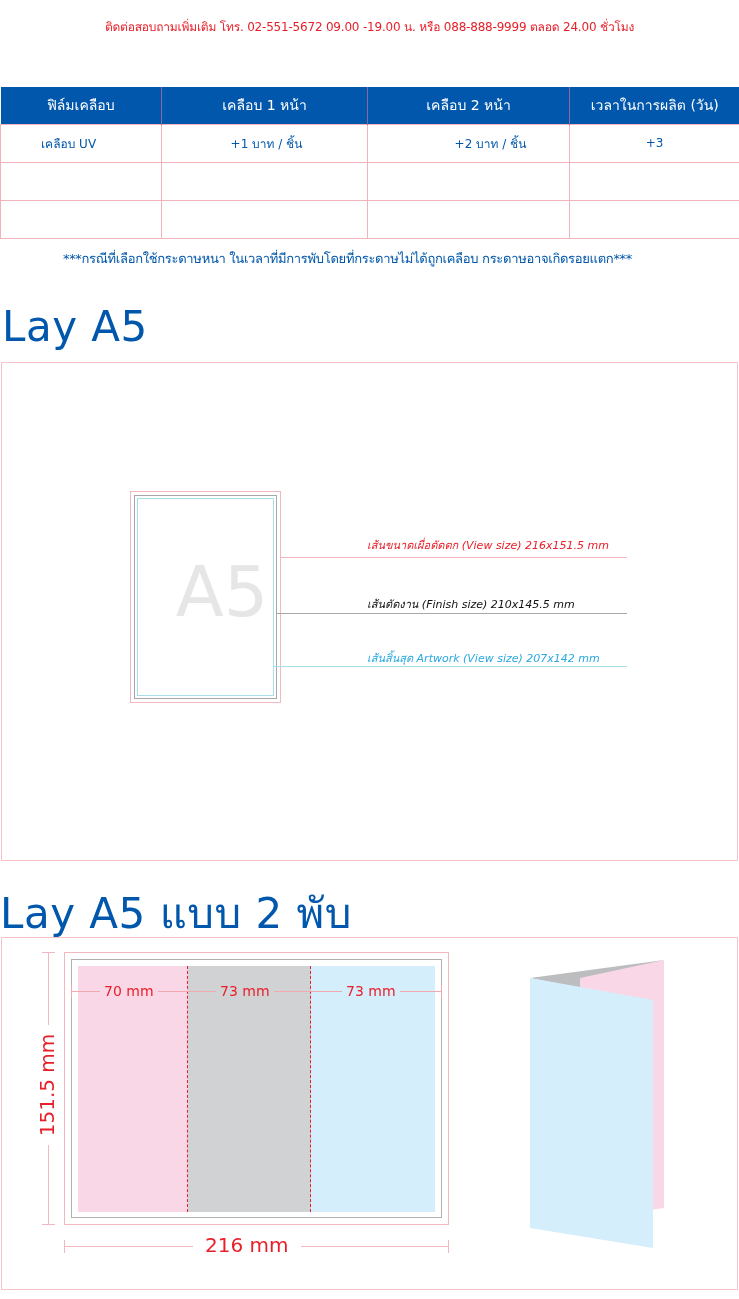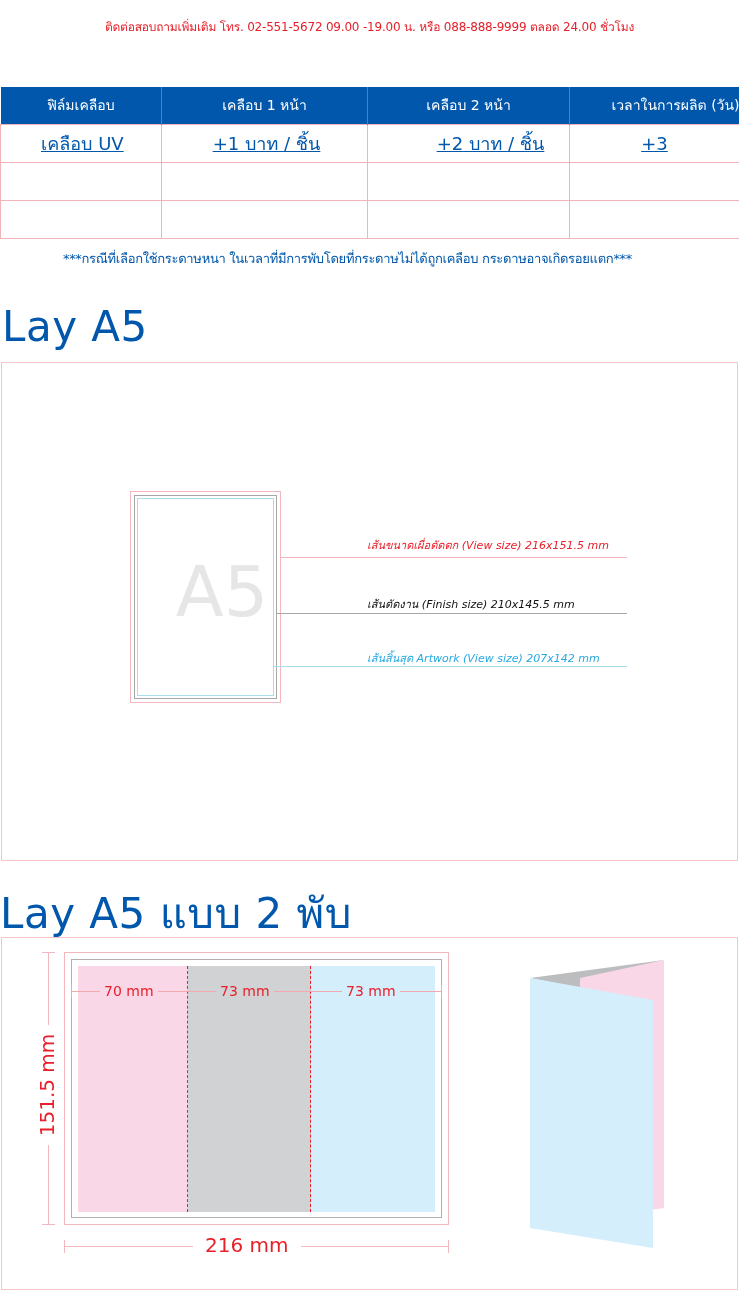--- a/index.html
+++ b/index.html
@@ -4,22 +4,22 @@
 <style>
   * { box-sizing: border-box; margin: 0; padding: 0; }
   html, body { width: 739px; height: 1299px; background: #ffffff; overflow: hidden; }
   body { position: relative; font-family: "DejaVu Sans", sans-serif; }
   .abs { position: absolute; }
 
   .contact { left: 0; top: 17px; width: 739px; text-align: center; color: #e8202a; font-size: 12px; white-space: nowrap; letter-spacing: -0.2px; }
 
   table.pricing { position: absolute; left: 0; top: 87px; width: 739px; border-collapse: collapse; table-layout: fixed; }
   table.pricing th { background: #0157ab; color: #ffffff; font-weight: normal; font-size: 14px; height: 37px; border-right: 1px solid #8a6a9a; text-align: center; }
-  table.pricing th:last-child { border-right: none; text-align: right; }
-  table.pricing td { height: 38px; border: 1px solid #f0b3b8; color: #0157ab; font-size: 18px; text-align: center; text-decoration: underline; }
+  table.pricing th:last-child { border-right: none; }
+  table.pricing td { height: 38px; border: 1px solid #f0b3b8; color: #0157ab; font-size: 12px; text-align: center; }
   table.pricing td.first { text-align: left; padding-left: 40px; }
 
   .note { left: 0; top: 248px; width: 636px; text-align: right; padding-right: 4px; color: #0157ab; font-size: 13px; white-space: nowrap; letter-spacing: -0.3px; }
 
   .section-title { color: #0157ab; font-size: 42px; font-family: "DejaVu Sans", sans-serif; letter-spacing: 0.5px; }
 
   .frame { border: 1px solid #f5c3c8; background: #fff; }
 
   .bleed-line { height: 1px; }
   .lbl { font-size: 11px; font-style: italic; white-space: nowrap; }

